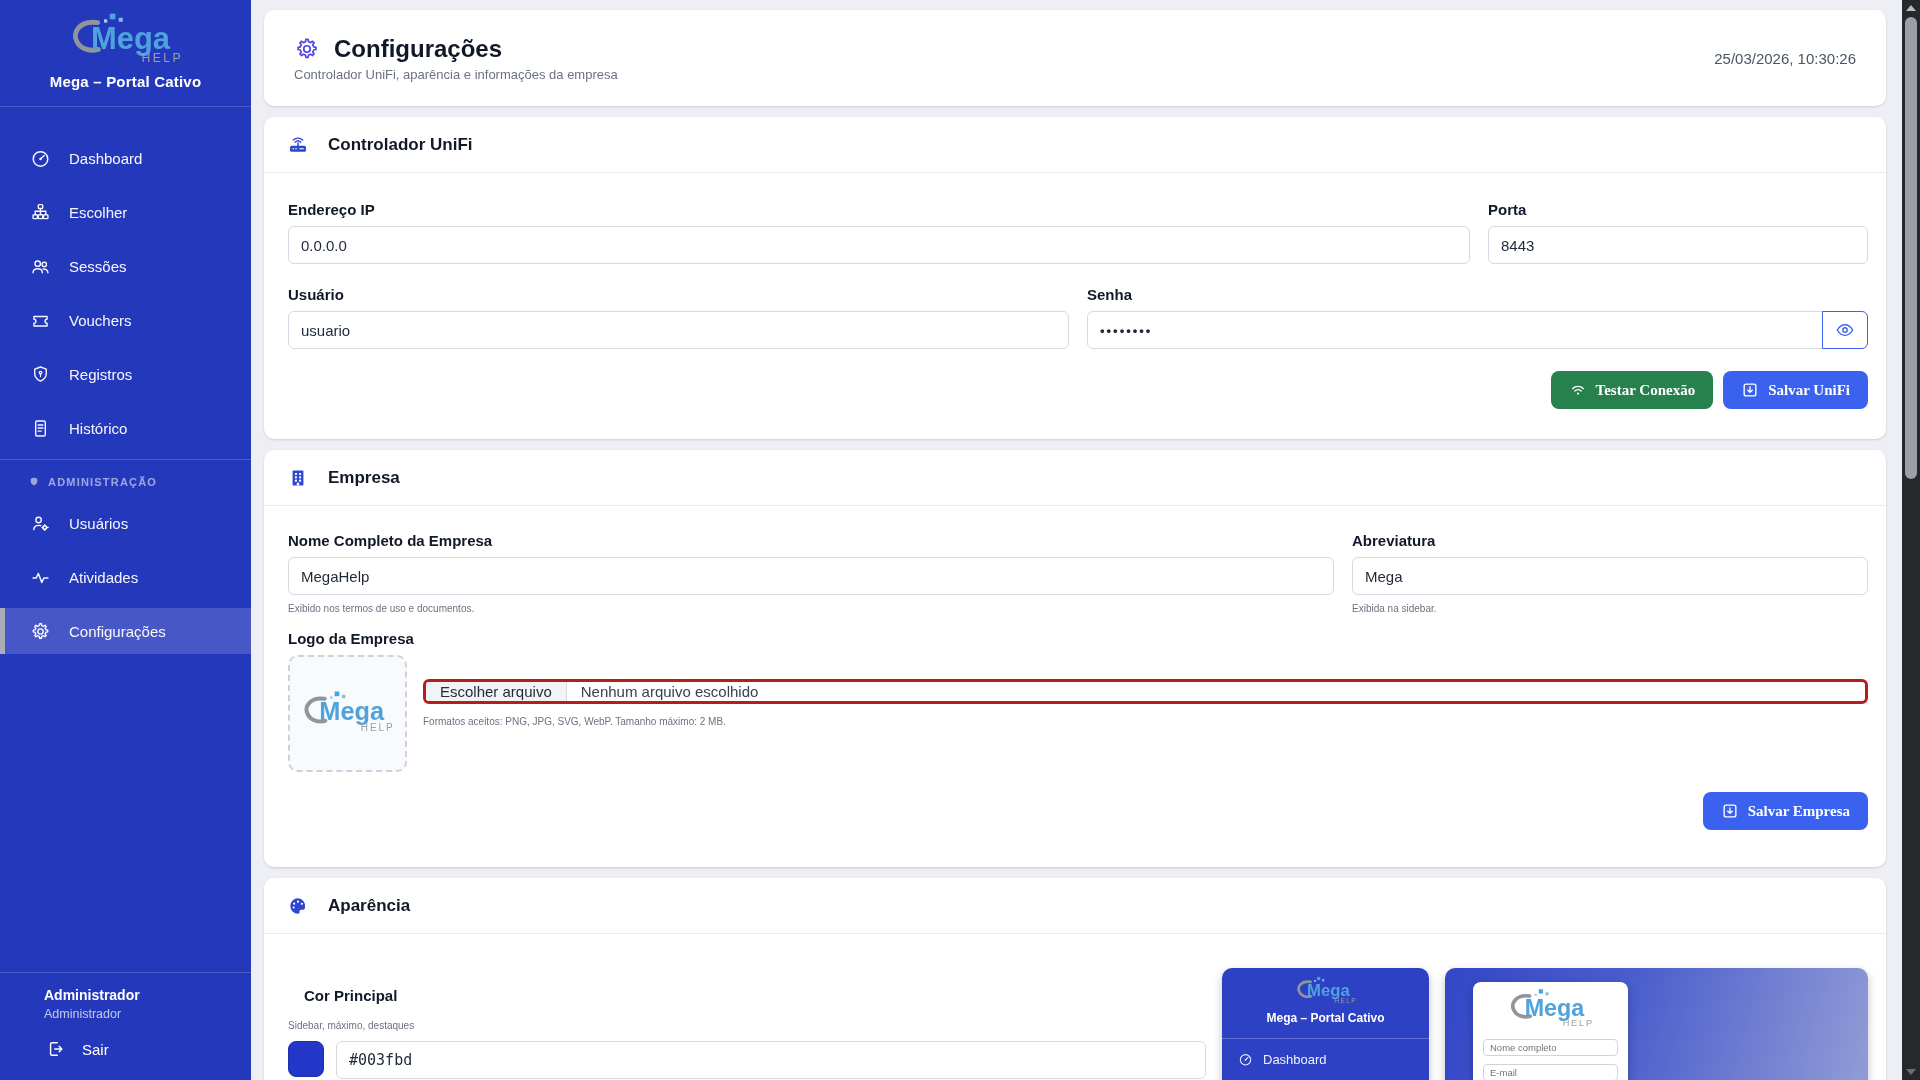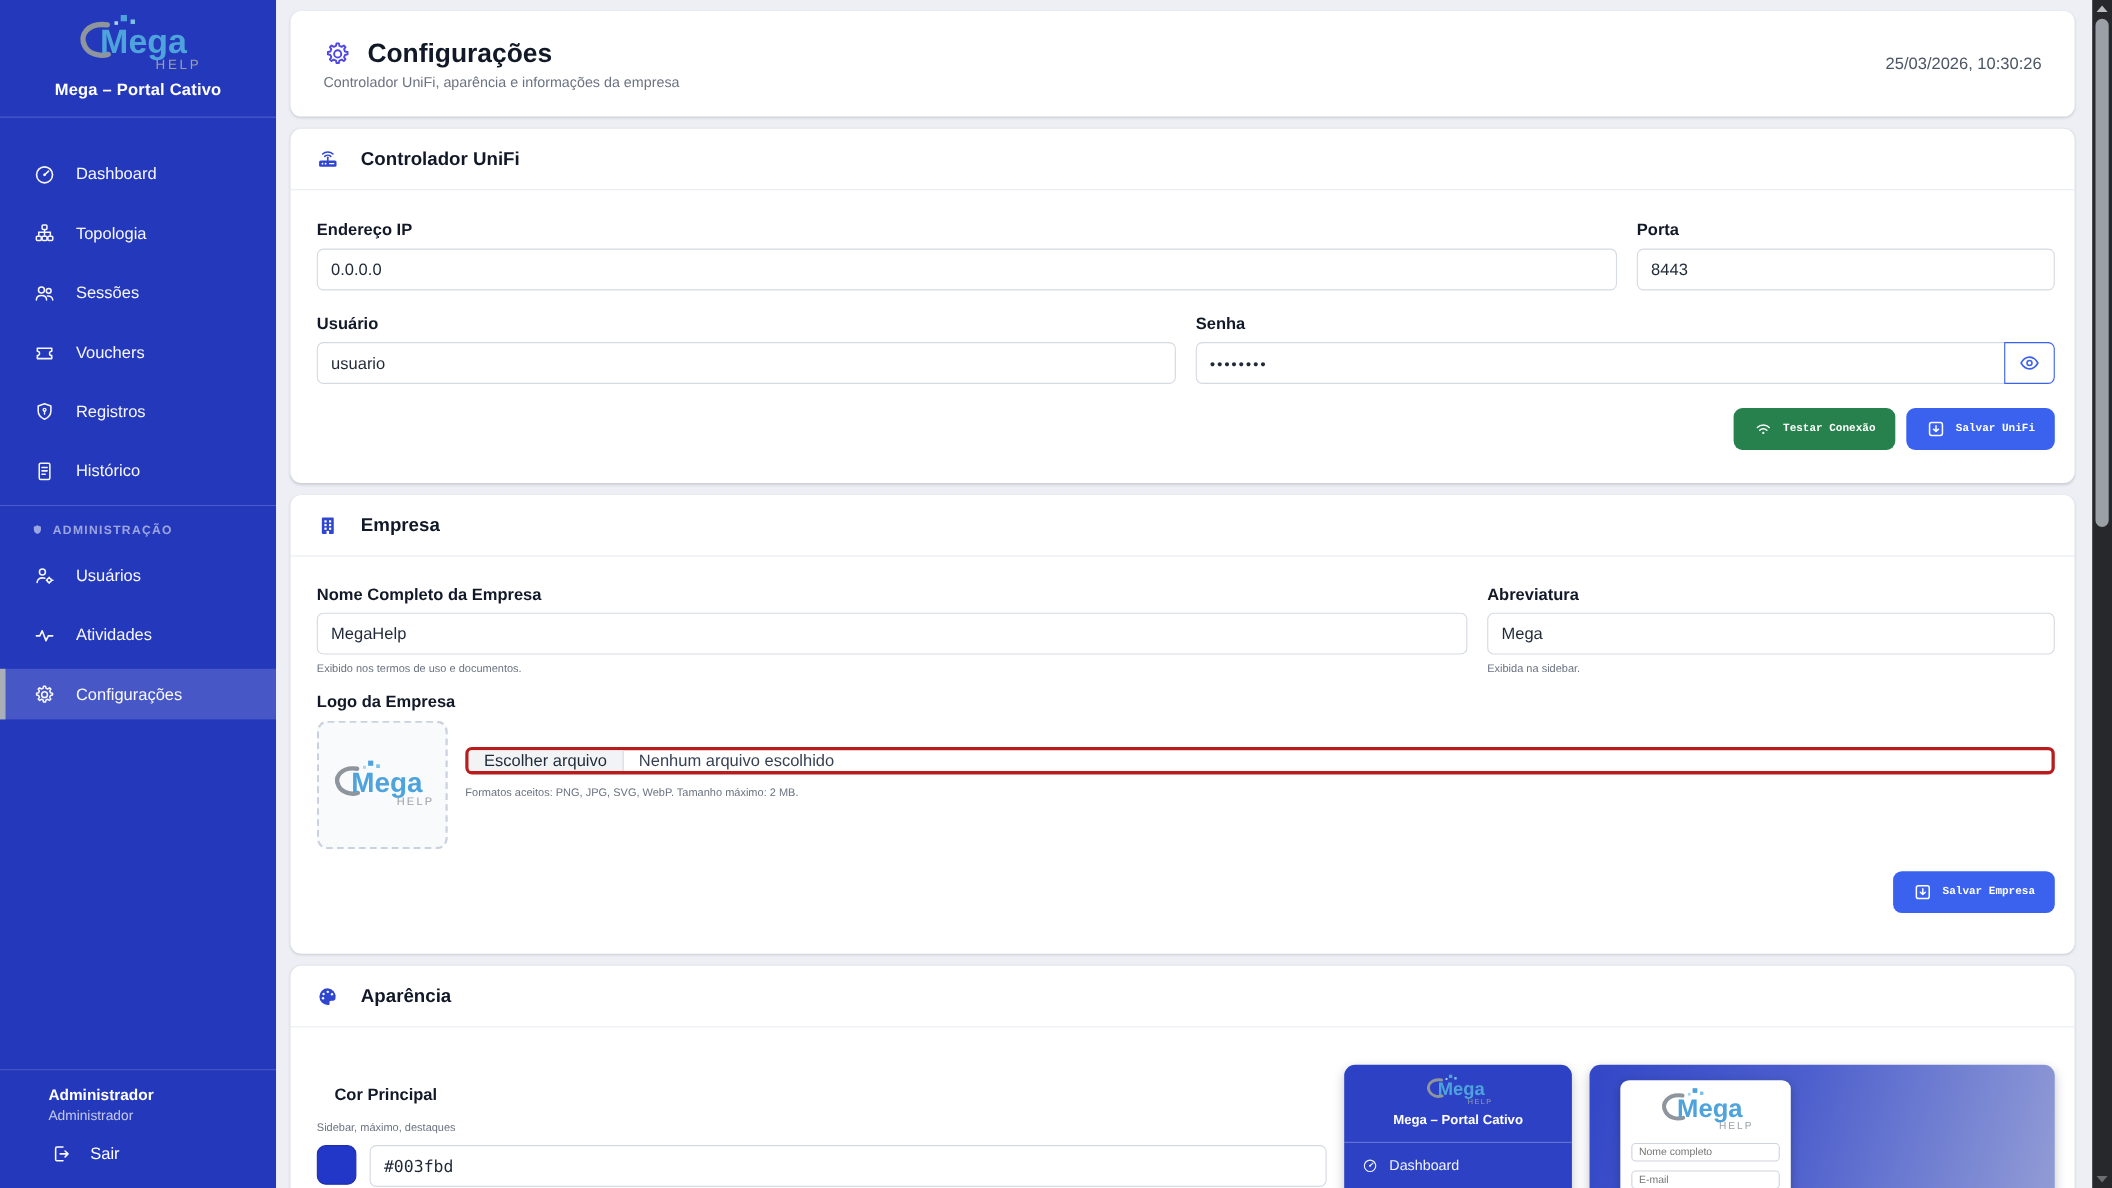--- a/index.html
+++ b/index.html
@@ -62,23 +62,23 @@
   .w380 { width:380px; }
   .w516 { width:516px; }
   .half { width:calc(50% - 8px); }
   .pw-group { display:flex; }
   .pw-group .txt { flex:1; border-radius:6px 0 0 6px; letter-spacing:2px; font-size:13px; font-weight:700; }
   .eye-btn { width:46px; height:38px; background:#fff; border:1px solid #3b62ee; border-radius:0 6px 6px 0;
     margin-left:-1px; display:flex; align-items:center; justify-content:center; cursor:pointer; }
   .eye-btn svg { width:20px; height:20px; }
 
   .btn-row { display:flex; justify-content:flex-end; gap:10px; margin-top:18px; }
-  .btn { height:38px; border:none; border-radius:8px; color:#fff; font-size:10px; font-weight:600;
+  .btn { height:38px; border:none; border-radius:8px; color:#fff; font-size:15px; font-weight:600;
     display:inline-flex; align-items:center; gap:9px; padding:0 18px; cursor:pointer;
-    font-family:Liberation Mono, monospace; }
+    font-family:Liberation Serif, serif; }
   .btn svg { width:18px; height:18px; }
   .btn-green { background:#27814d; }
   .btn-blue { background:#3b62ee; }
 
   .hint { font-size:10px; color:#6b7280; margin-top:8px; }
   .logo-label { font-size:15px; font-weight:700; color:#111827; margin:2px 0 8px 0; }
   .logo-row { display:flex; gap:16px; }
   .logo-box { width:119px; height:117px; border:2px dashed #c9d2de; border-radius:10px; background:#f8fafc;
     display:flex; align-items:center; justify-content:center; }
   .file-col { flex:1; margin-top:24px; }
@@ -235,21 +235,21 @@
     <div class="nav-item">
       <svg>
           <use href="#i-speedo"></use>
         </svg>
       <span>Dashboard</span>
     </div>
     <div class="nav-item">
       <svg>
           <use href="#i-topology"></use>
         </svg>
-      <span>Topologia</span>
+      <span>Escolher</span>
     </div>
     <div class="nav-item">
       <svg>
           <use href="#i-users"></use>
         </svg>
       <span>Sessões</span>
     </div>
     <div class="nav-item">
       <svg>
           <use href="#i-ticket"></use>

